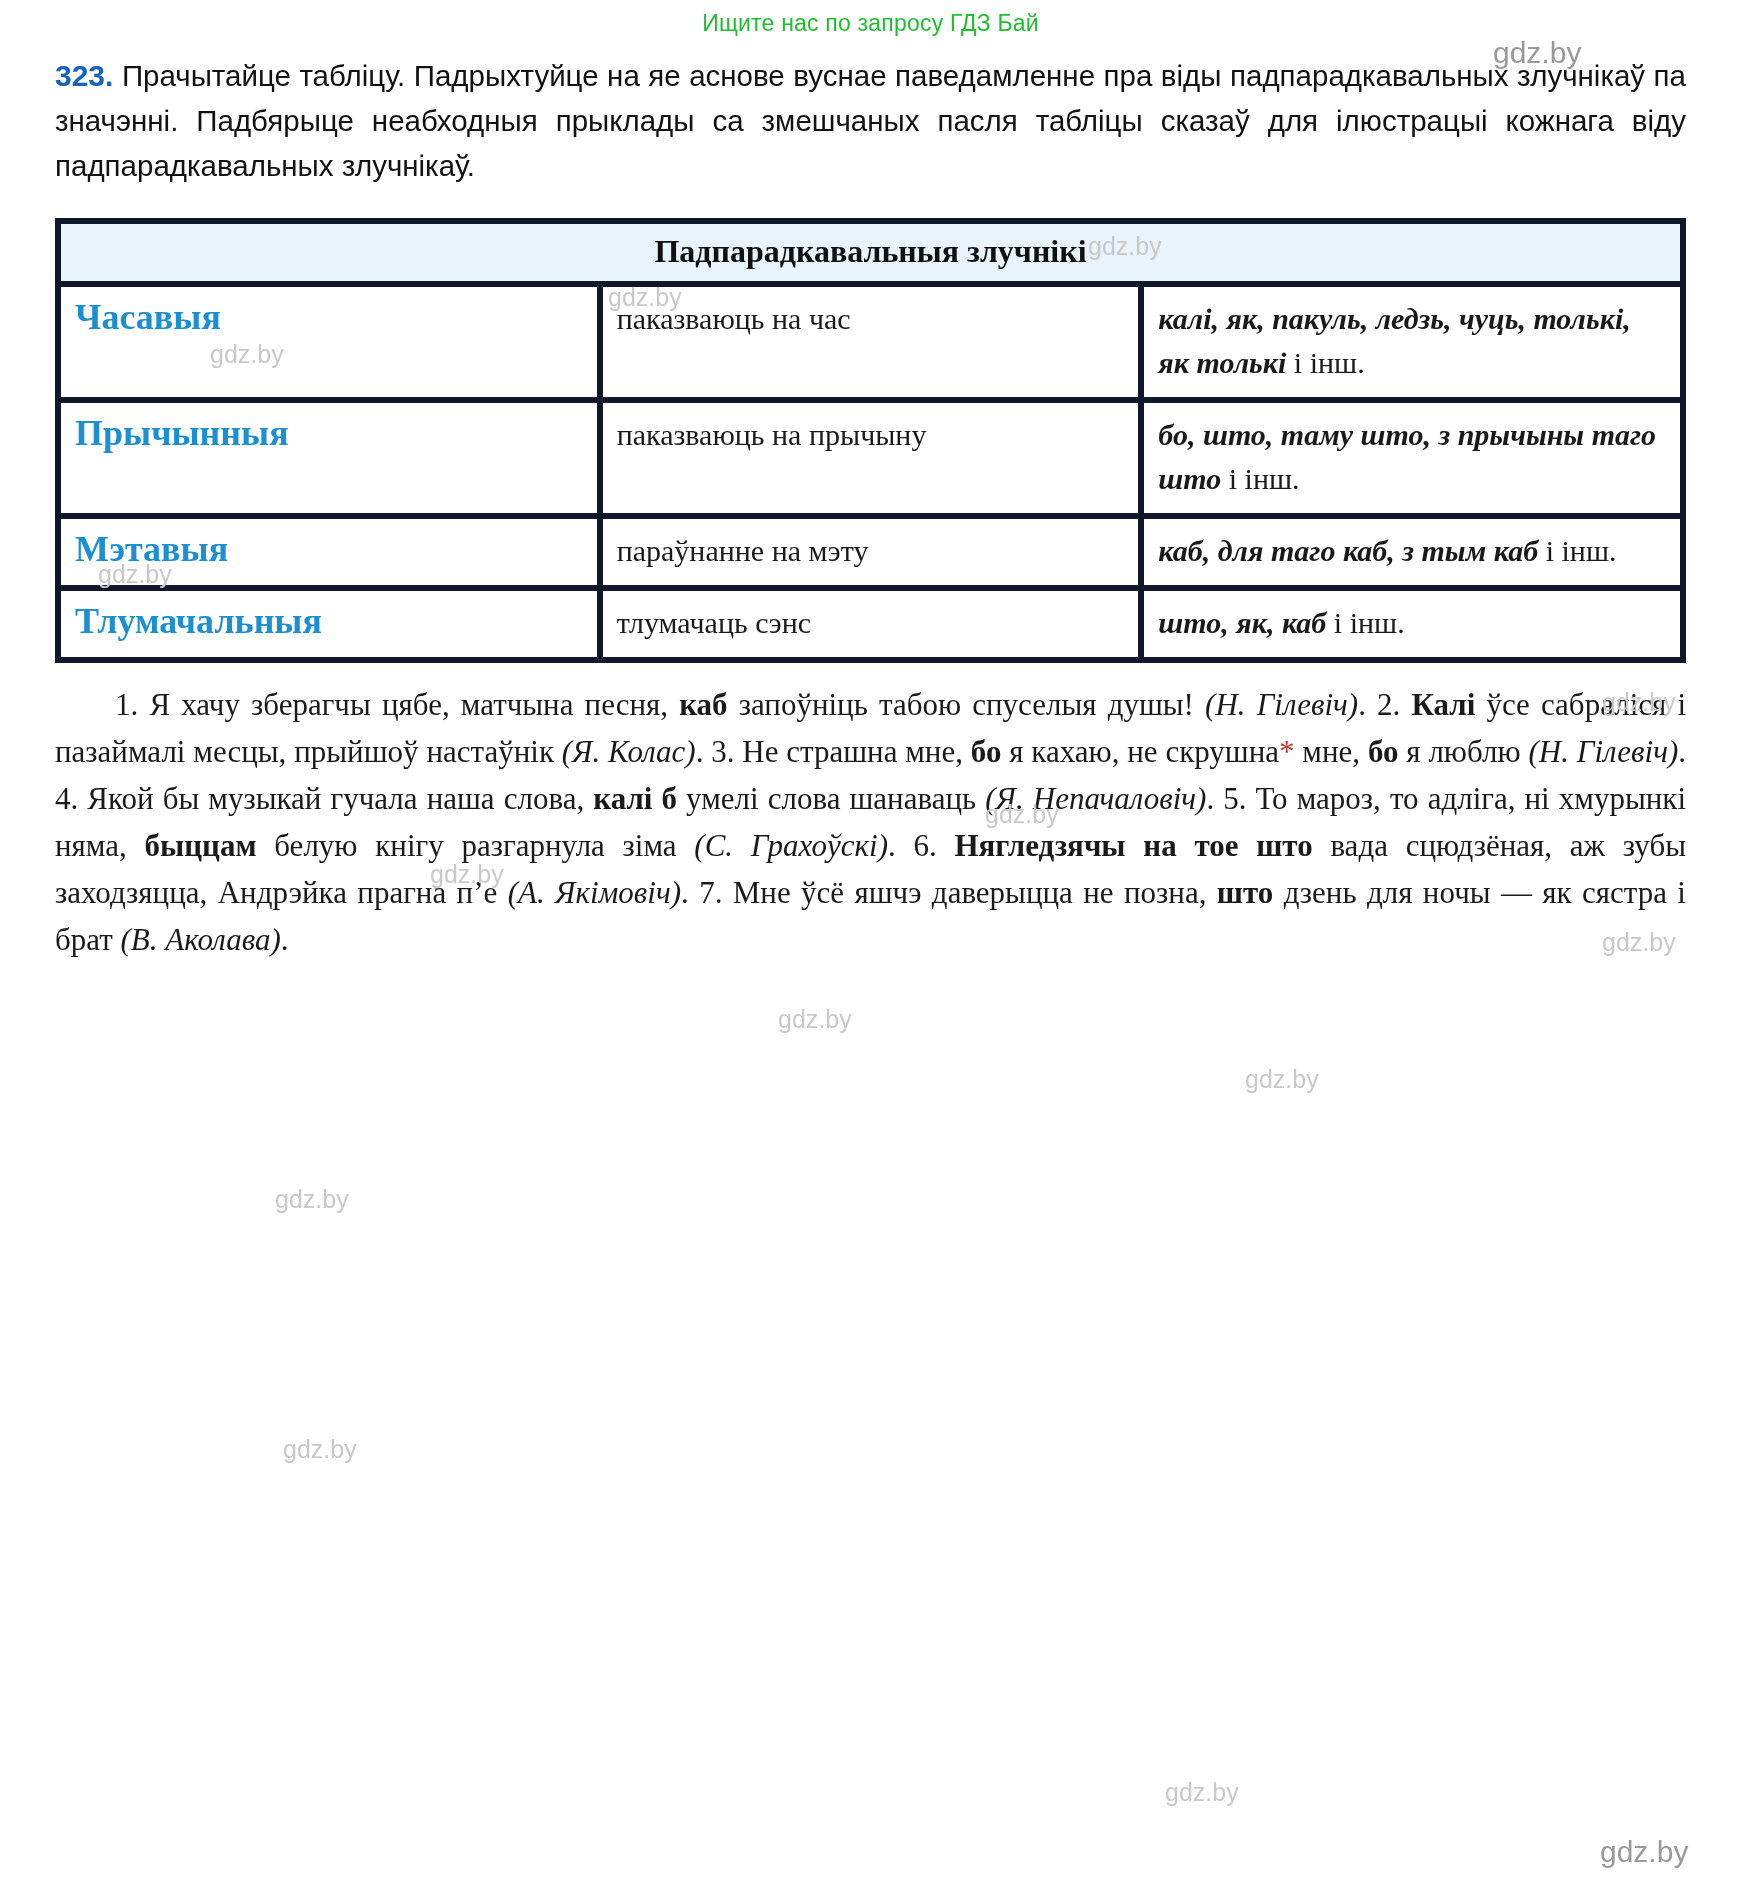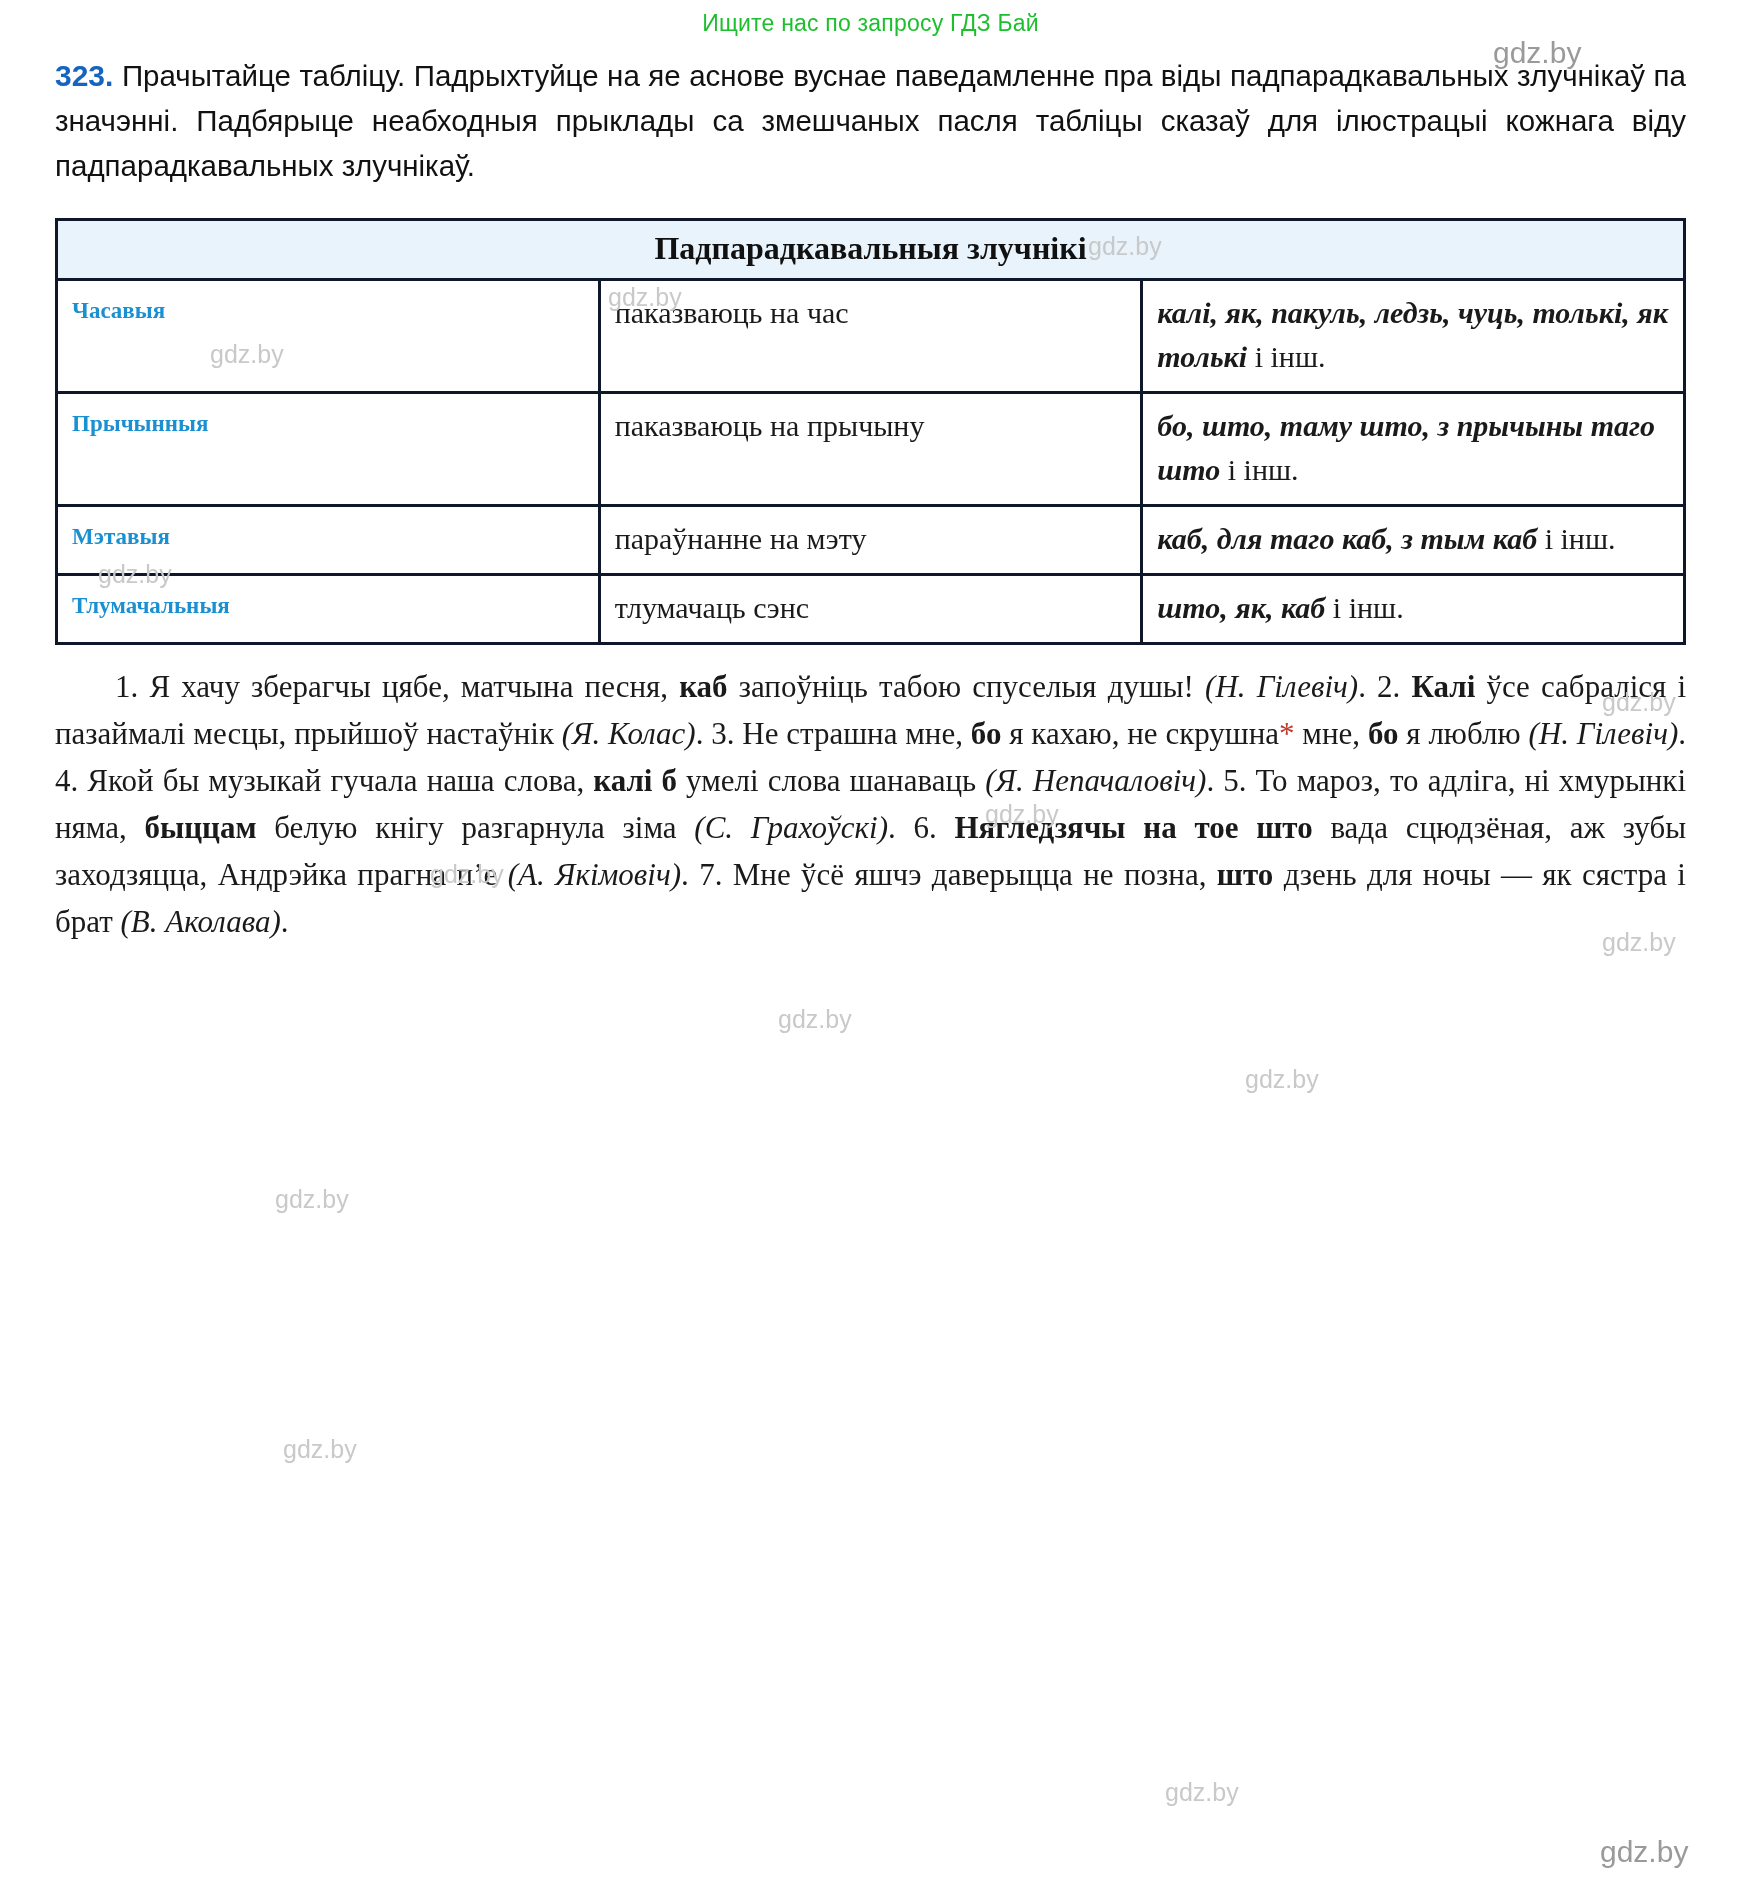--- a/index.html
+++ b/index.html
@@ -62,38 +62,38 @@
   }
 
   
   table.conj {
     border-collapse: collapse;
     width: 100%;
     margin-top: 22px;
     table-layout: fixed;
   }
   table.conj th, table.conj td {
-    border: 3px solid #0f172a;
+    border: 6px solid #0f172a;
     vertical-align: top;
     padding: 10px 14px 12px 14px;
   }
   table.conj th.head {
     background: #e8f3fb;
     text-align: center;
     font-family: "Liberation Serif", serif;
     font-size: 32px;
     font-weight: bold;
     color: #111;
     padding: 9px 0 11px 0;
   }
   td.cat {
     width: 345px;
     color: #1a8fd1;
     font-weight: bold;
-    font-size: 23px;
+    font-size: 36px;
     font-family: "Liberation Serif", serif;
     line-height: 40px;
   }
   td.meaning {
     width: 400px;
     font-size: 30px;
     line-height: 44px;
     font-family: "Liberation Serif", serif;
   }
   td.examples {

